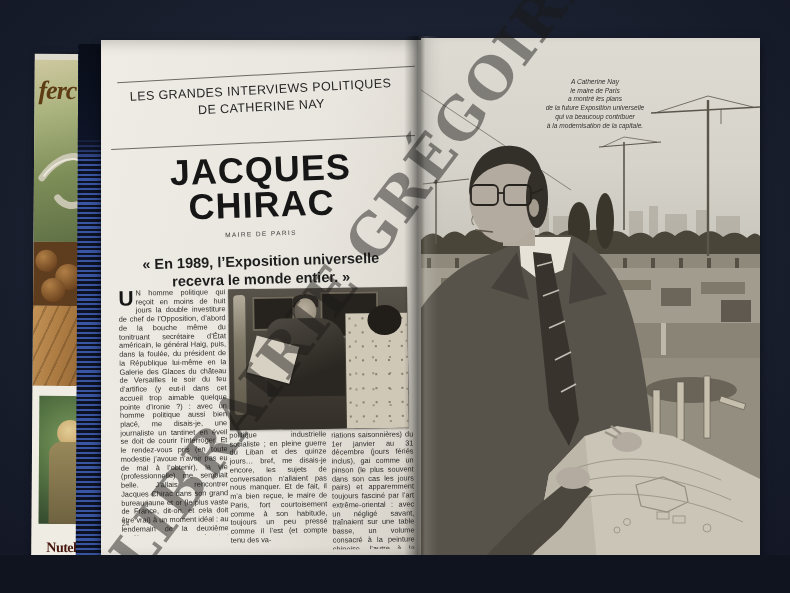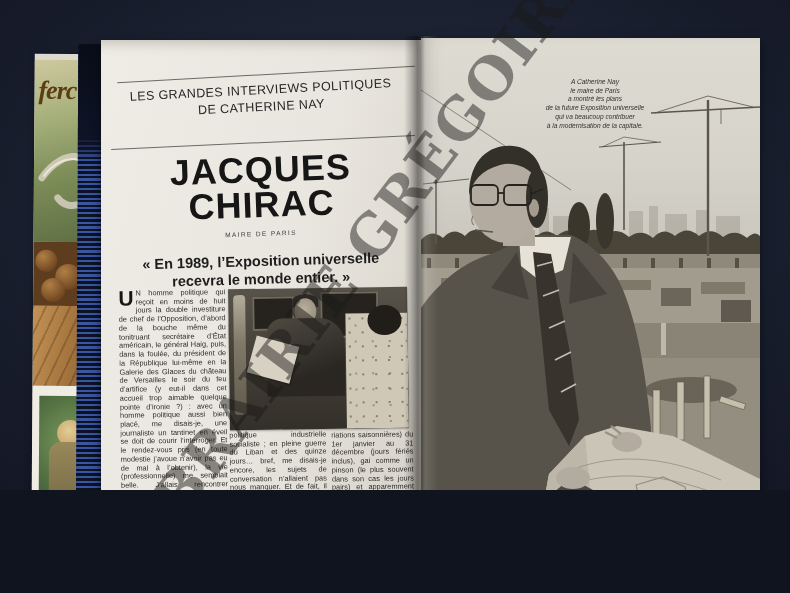--- a/index.html
+++ b/index.html
@@ -1,16 +1,16 @@
 <!DOCTYPE html>
 <html><head>
 <meta charset="utf-8">
 <style>
   html,body{margin:0;padding:0;background:#10141f;}
-  .stage{position:relative;width:790px;height:490px;overflow:hidden;
+  .stage{position:relative;width:790px;height:555px;overflow:hidden;
     background:radial-gradient(ellipse at 50% 45%, #232a3c 0%, #1b2130 55%, #131726 100%);
     font-family:"Liberation Sans", sans-serif;}
   .abs{position:absolute;}
 
   
   .back-cover{left:33px;top:54px;width:73px;height:508px;transform:rotate(.4deg);
     background:#ded9cd;box-shadow:2px 3px 8px rgba(0,0,0,.5);overflow:hidden;}
   .ferrero{position:absolute;left:0;top:6px;width:100%;height:182px;
     background:linear-gradient(168deg,#cfc8a0 0%,#aab37e 28%,#7d8d58 62%,#5d6e44 100%);}
   .ferrero-word{position:absolute;left:4px;top:16px;font-family:"Liberation Serif",serif;

